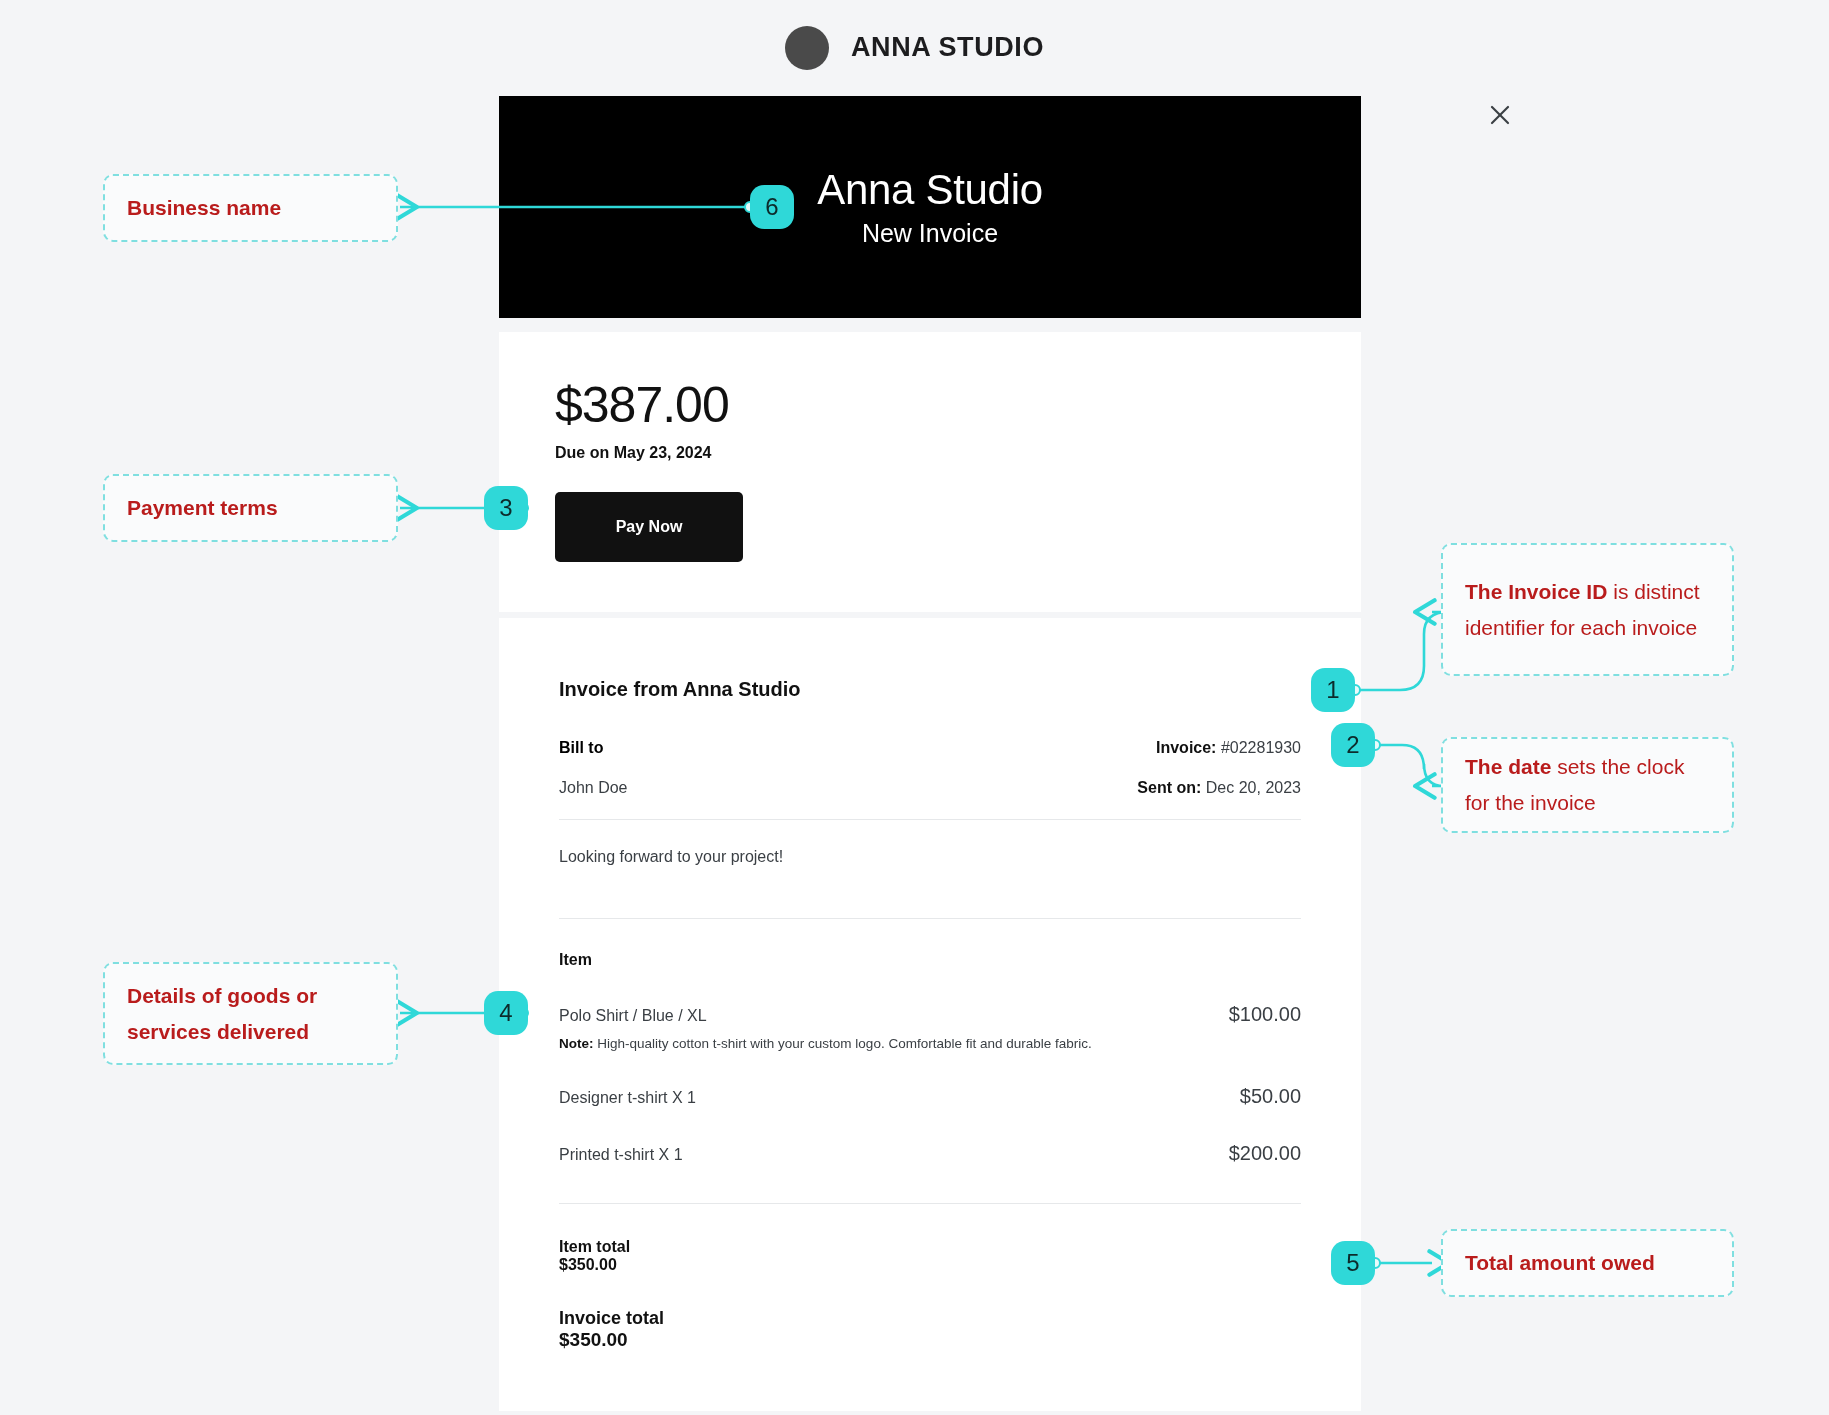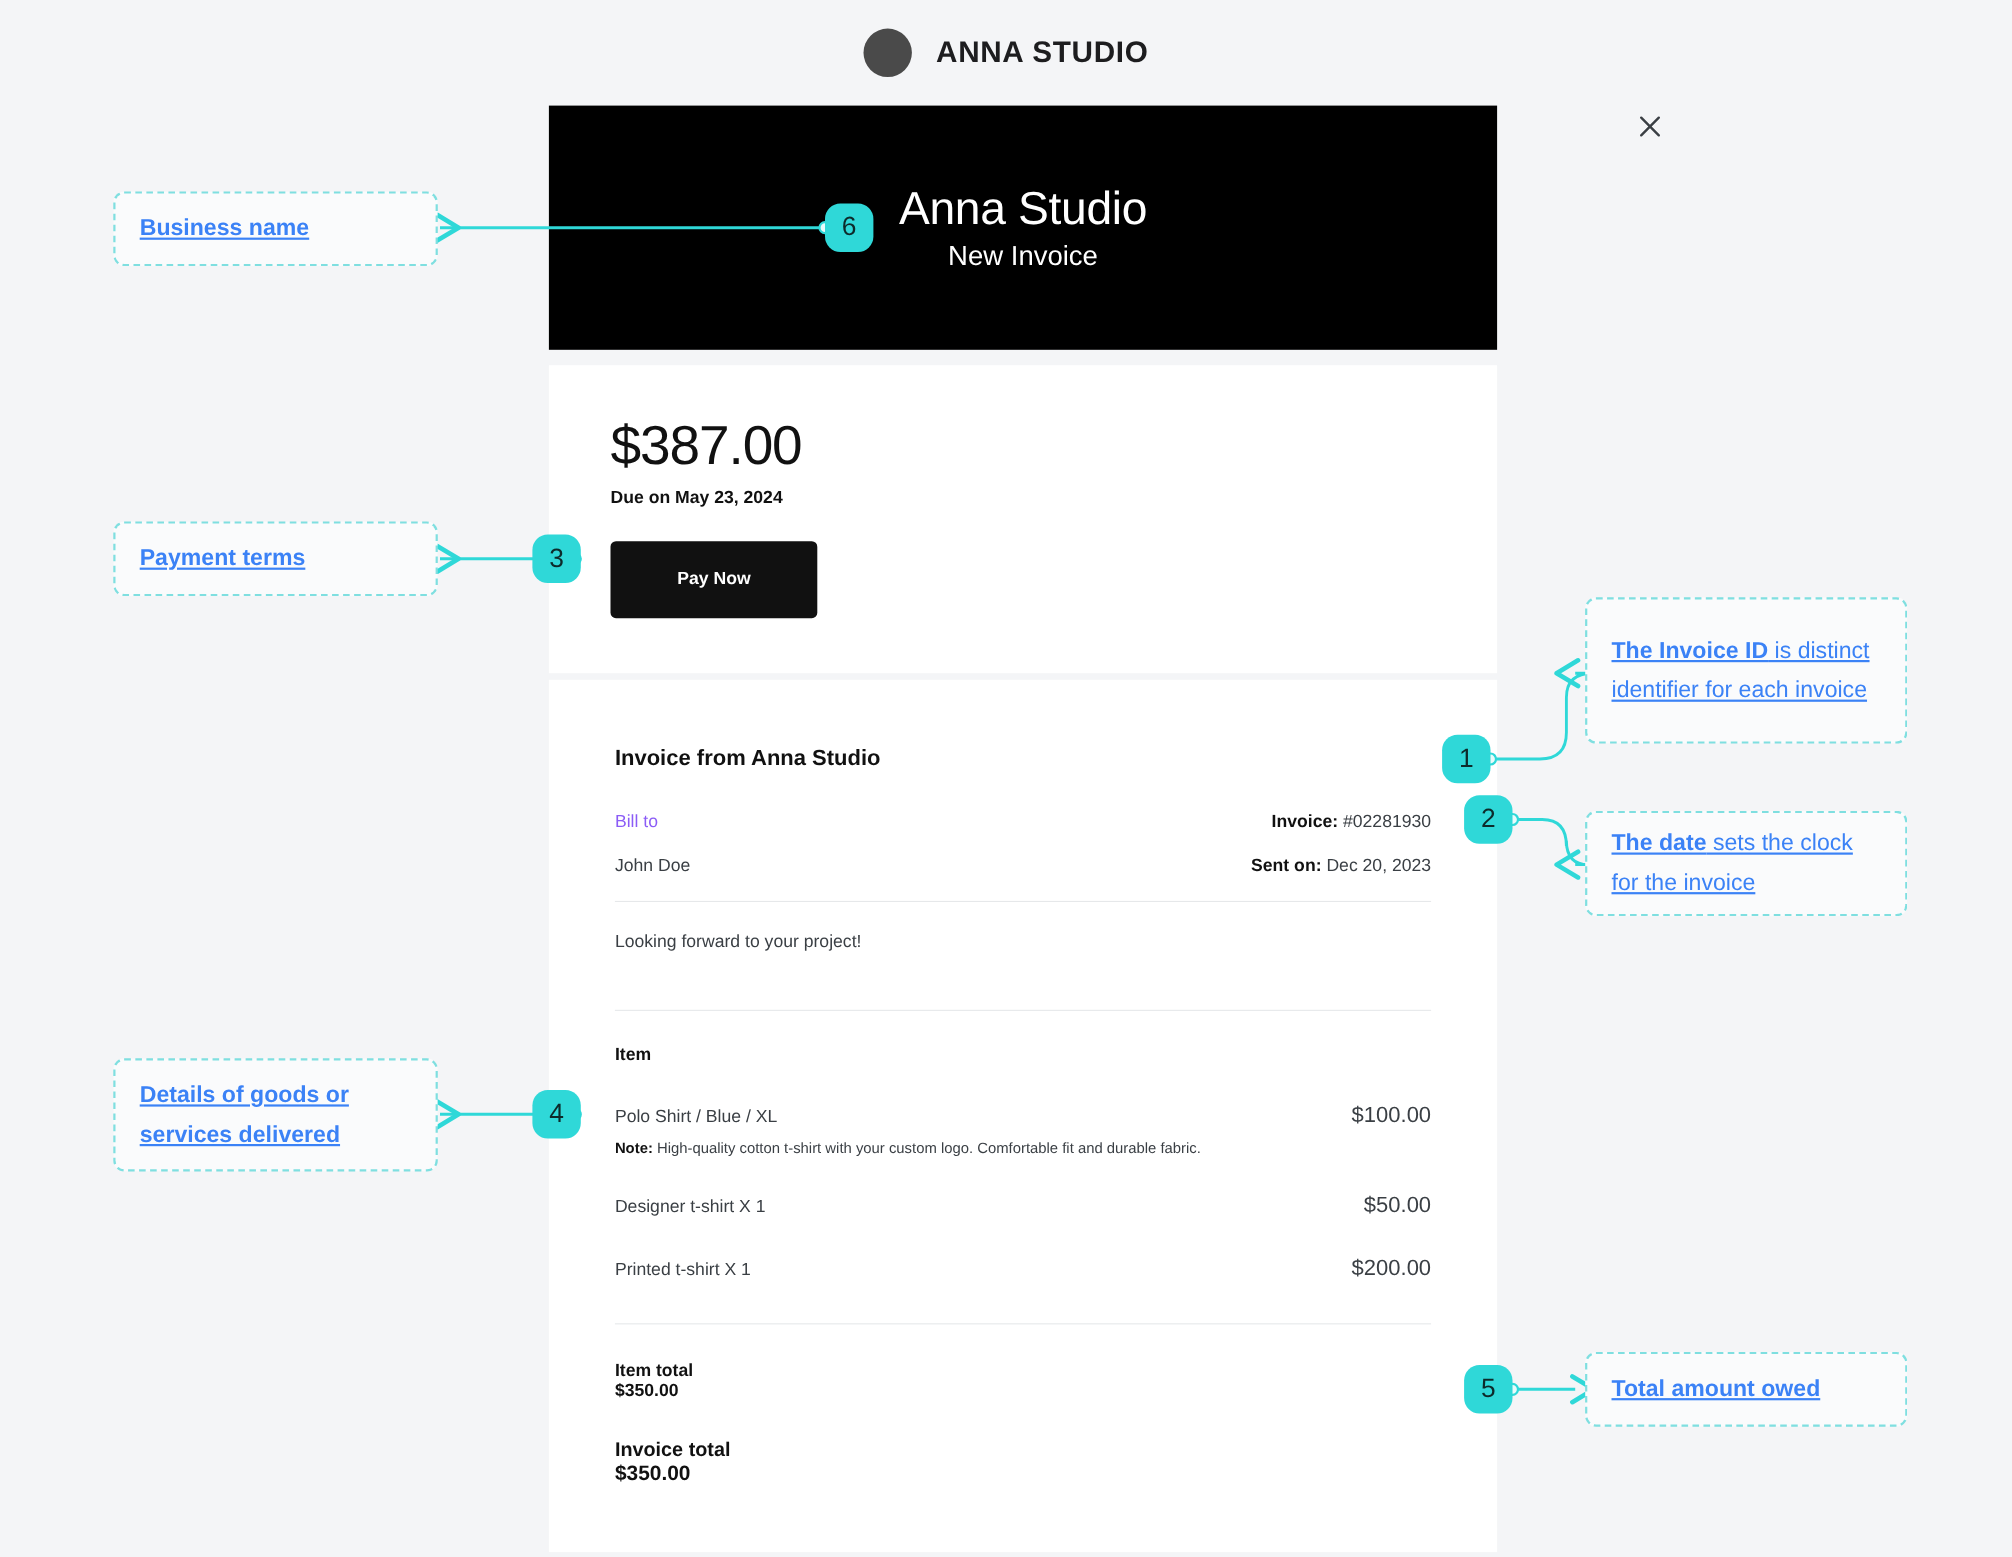--- a/index.html
+++ b/index.html
@@ -132,21 +132,21 @@
     color: #111111;
     margin-bottom: 38px;
   }
   .meta-row {
     display: flex;
     justify-content: space-between;
     align-items: baseline;
     margin-bottom: 22px;
   }
   .meta-left { font-size: 16px; color: #3a3f44; }
-  .meta-left.bold { font-weight: normal; color: #8b5cf6; }
+  .meta-left.bold { font-weight: bold; color: #000000; }
   .meta-right { font-size: 16px; color: #3a3f44; }
   .meta-right b { color: #111111; }
 
   .rule {
     border-top: 1px solid #e6e8ea;
     margin: 22px 0 0 0;
   }
   #note-line {
     padding: 28px 0 30px 0;
     font-size: 16px;
@@ -197,22 +197,21 @@
     border: 2px dashed #7fdfe0;
     border-radius: 10px;
     box-sizing: border-box;
     display: flex;
     align-items: center;
     padding: 0 22px;
   }
   .callout-text {
     font-size: 21px;
     line-height: 1.7;
-    color: #3b82f6;
-    text-decoration: underline;
+    color: #b91c1c;
   }
   .callout.strongbold .callout-text { font-weight: bold; }
   .callout-text .lead { font-weight: bold; }
   .callout-text .rest { font-weight: 400; }
 
   
   .badge {
     position: absolute;
     width: 44px;
     height: 44px;

